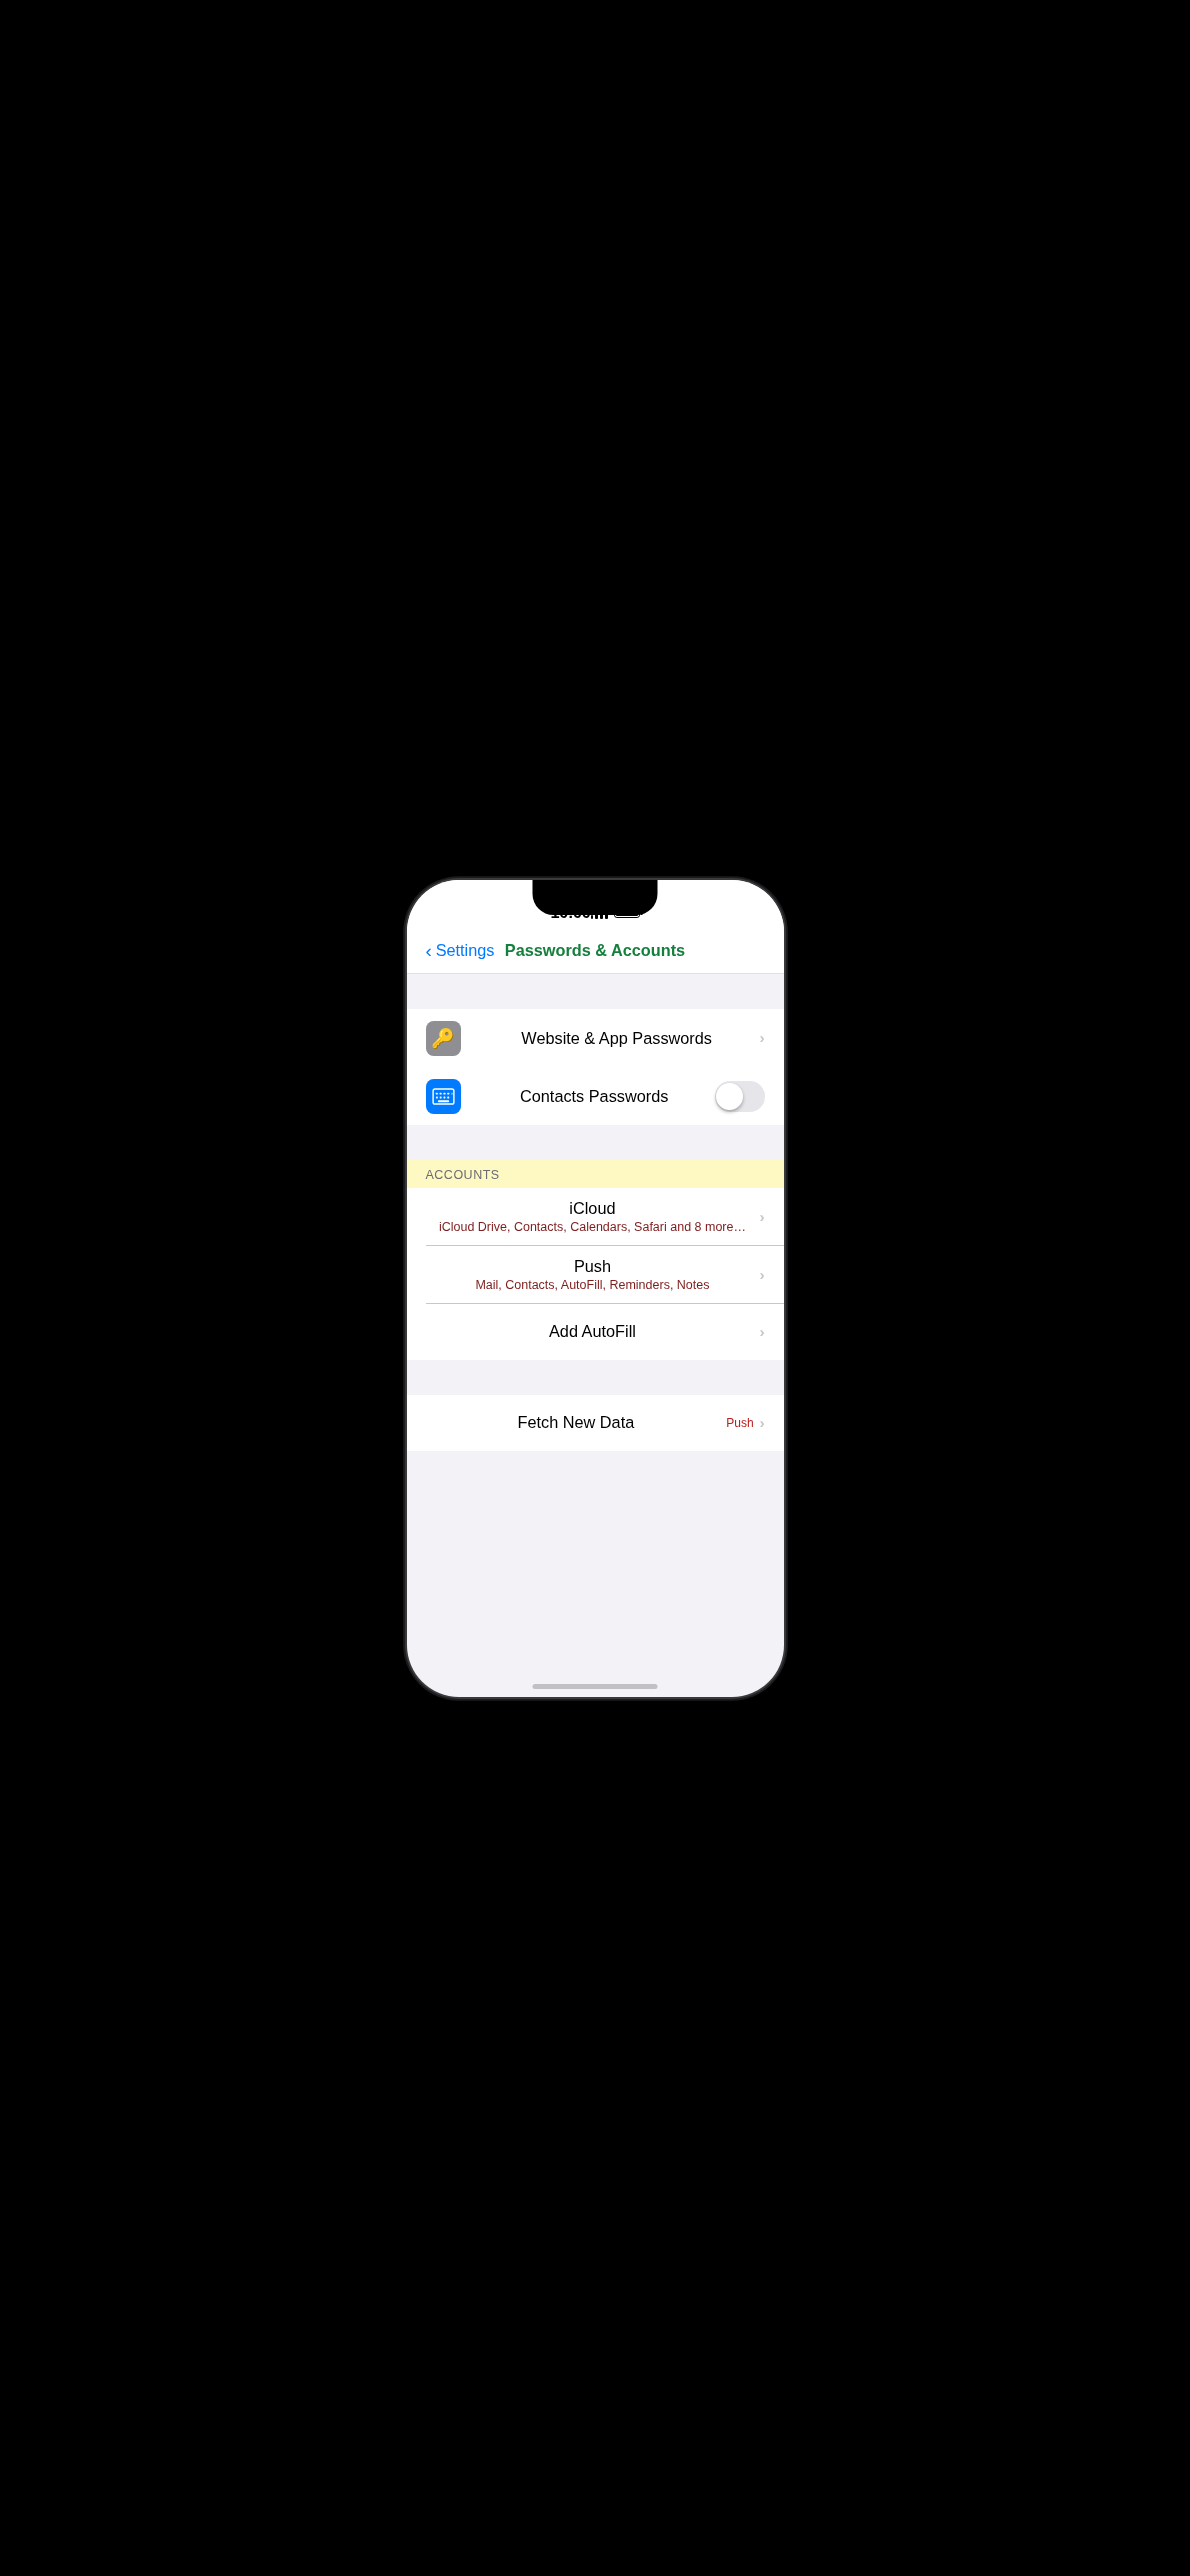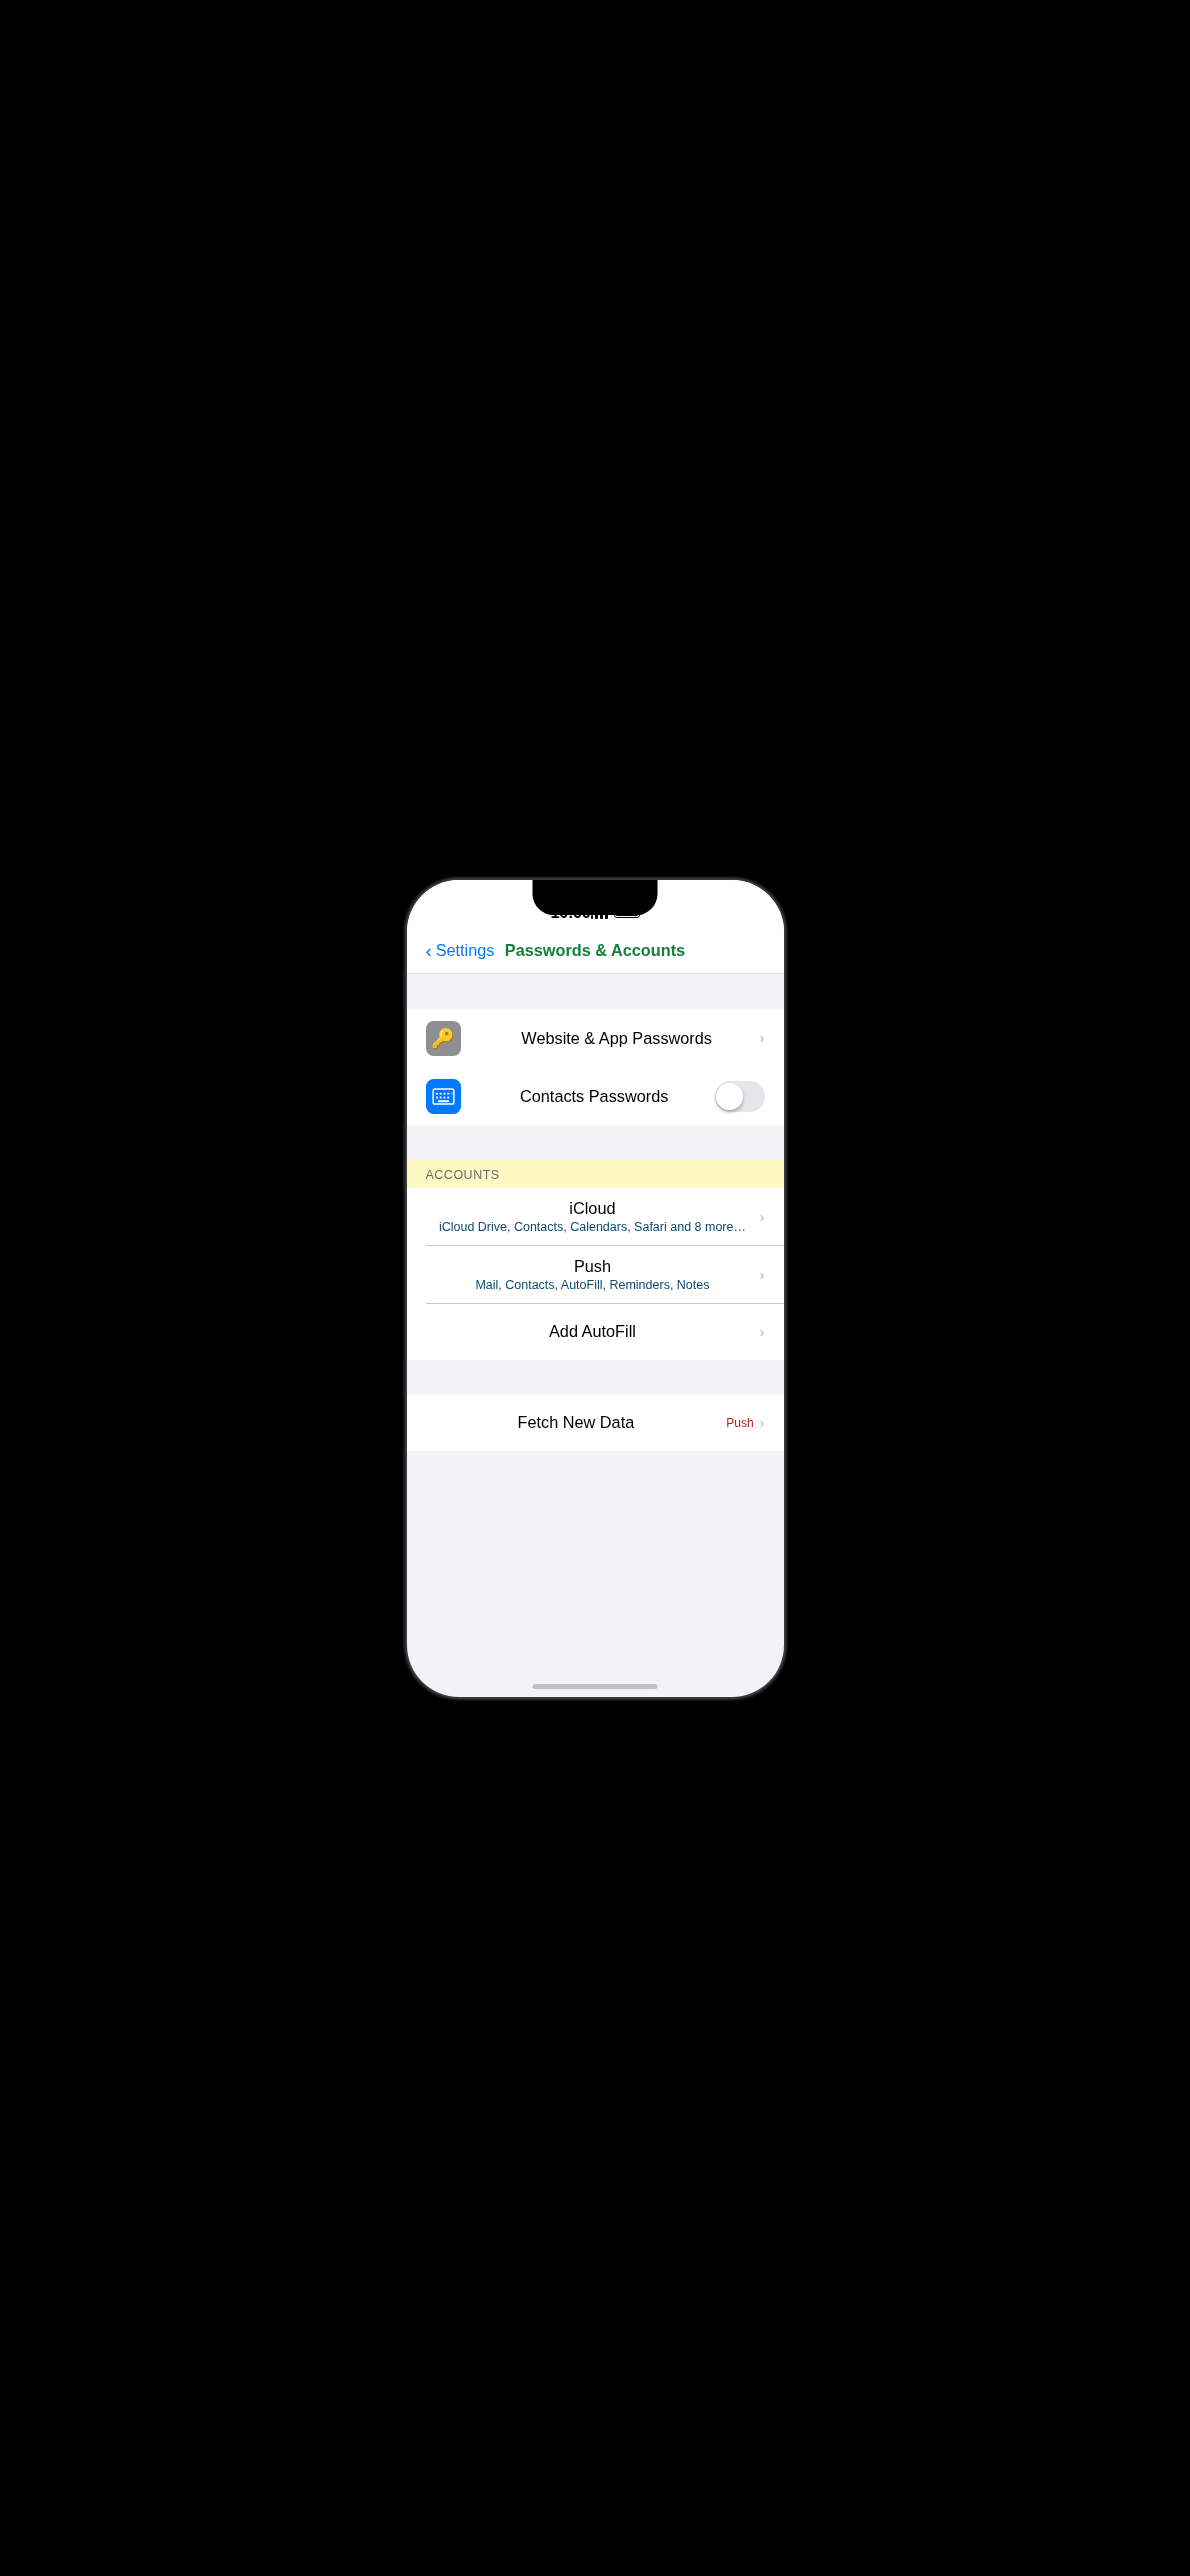--- a/index.html
+++ b/index.html
@@ -213,21 +213,21 @@
       text-align: center;
     }
 
     .list-item-title {
       font-size: 16.3px;
       color: #000;
     }
 
     .list-item-subtitle {
       font-size: 12.5px;
-      color: #0c4a6e;
+      color: #7f1d1d;
       margin-top: 1.9px;
     }
 
     .list-item-right {
       display: flex;
       align-items: center;
       gap: 5.8px;
     }
 
     .chevron-right {

